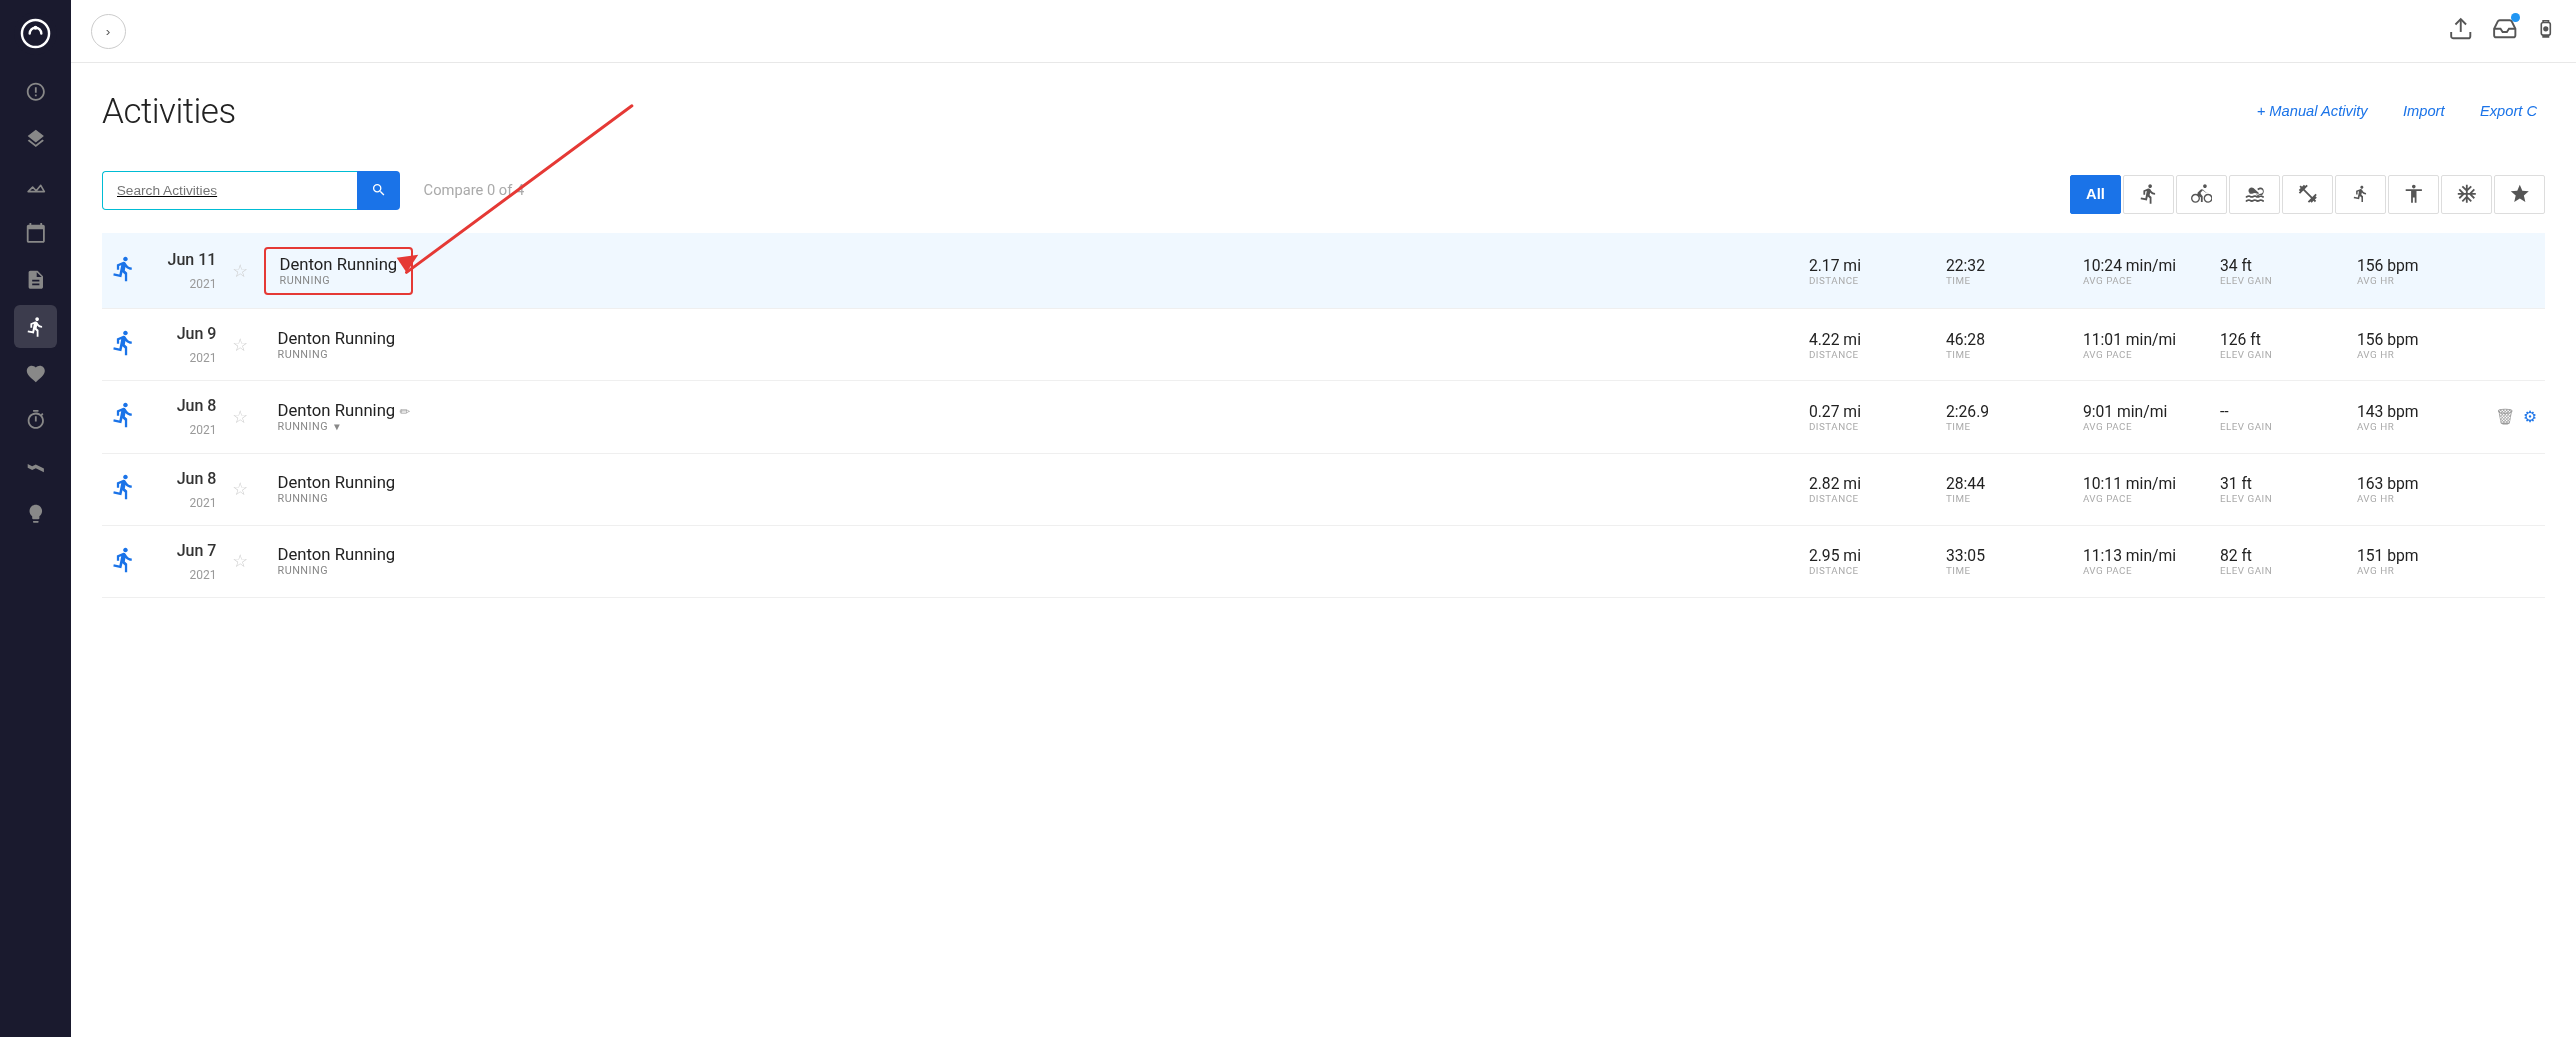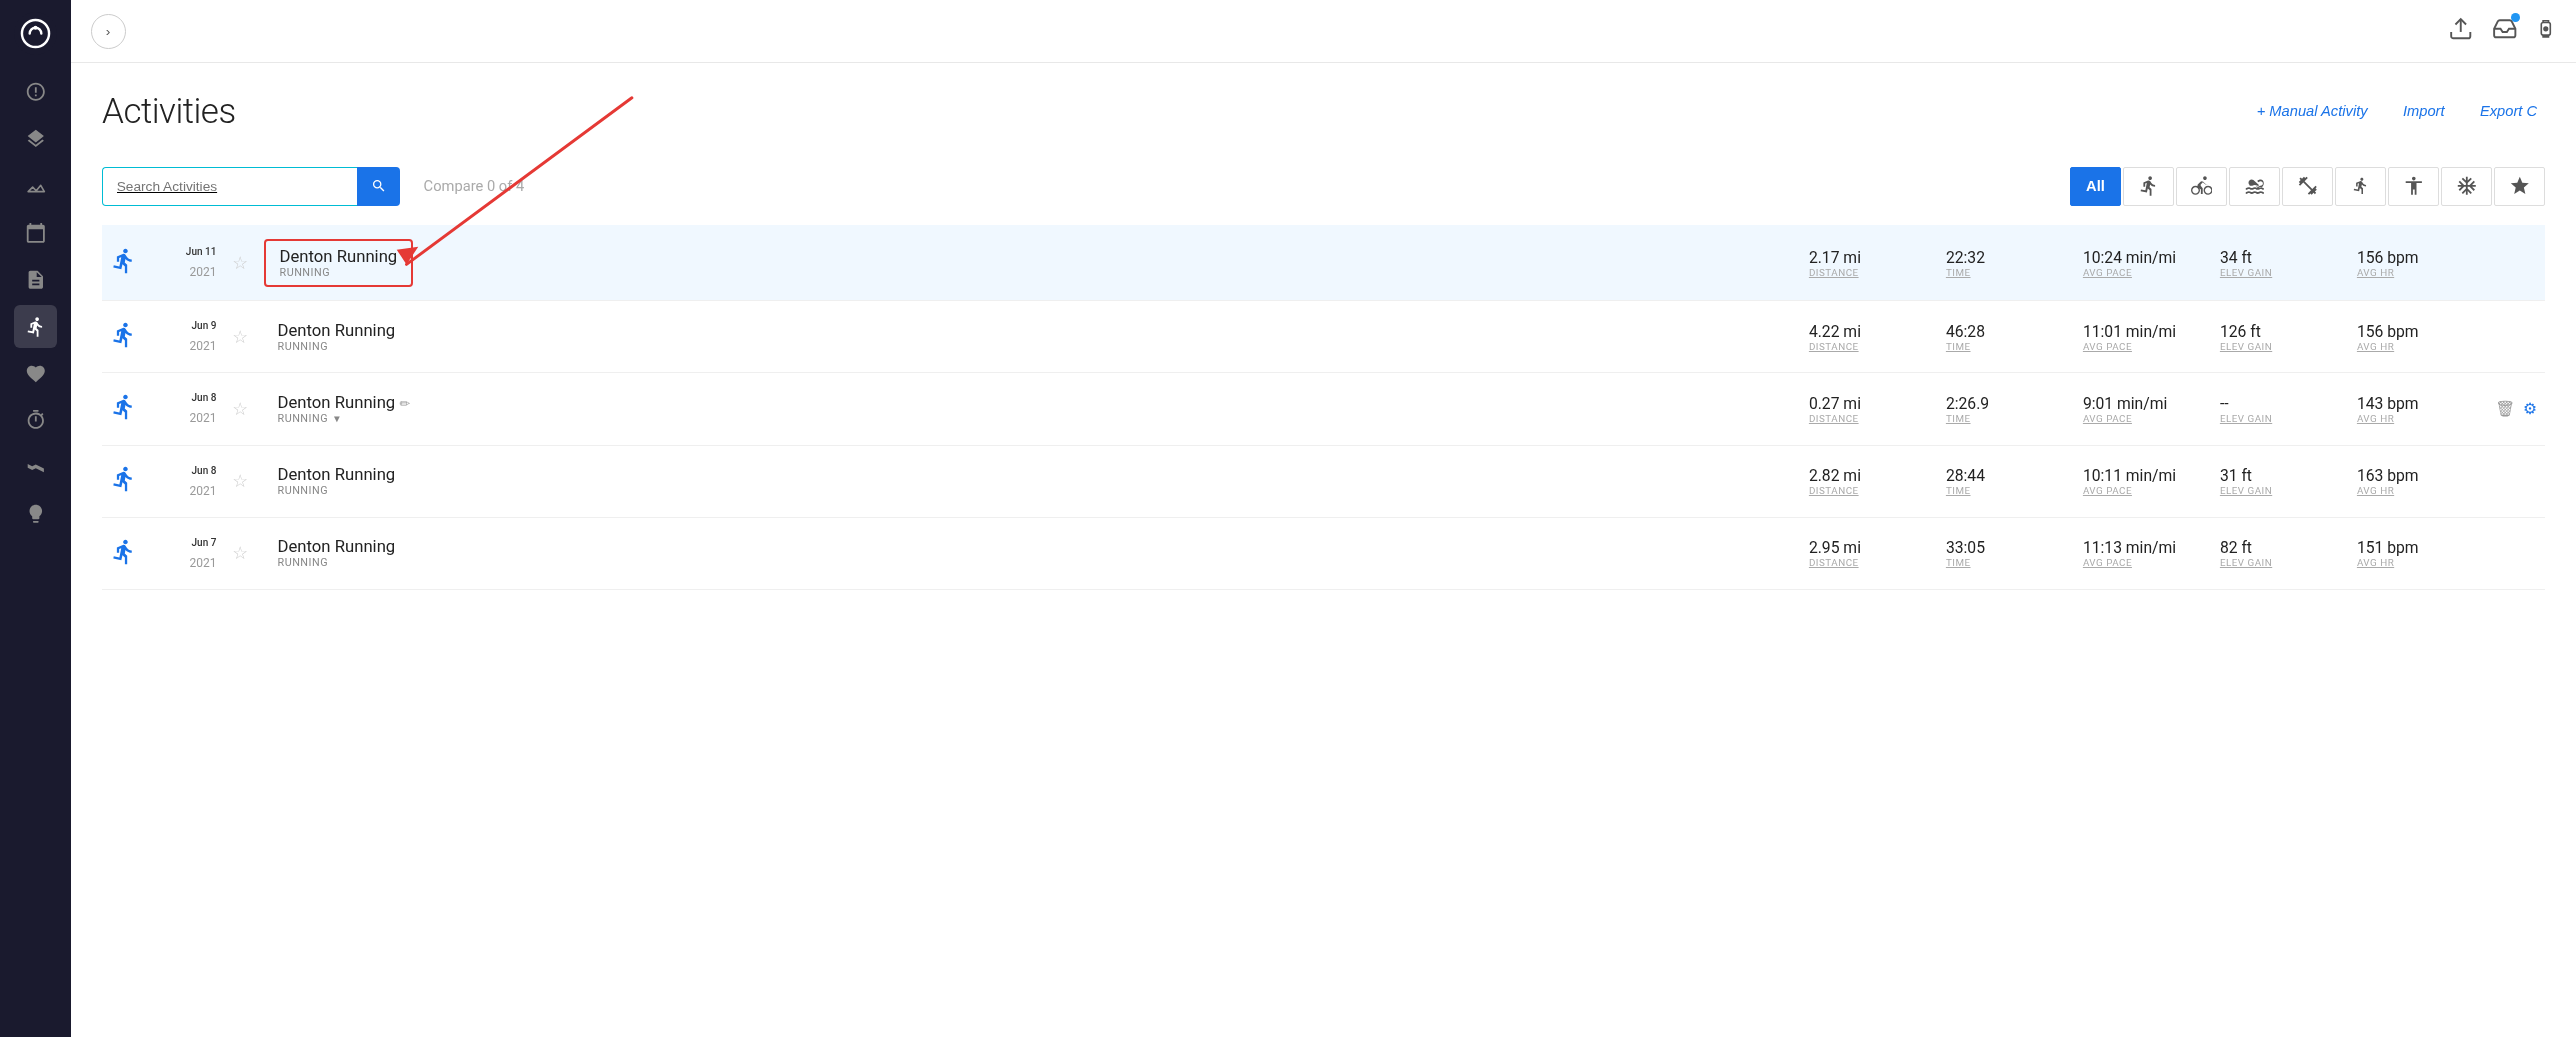--- a/index.html
+++ b/index.html
@@ -167,20 +167,21 @@
     }
     .type-btn {
       width: 51px; height: 39px;
       border: 1px solid #ddd;
       background: #fff;
       display: flex; align-items: center; justify-content: center;
       cursor: pointer;
       font-size: 12.8px;
       color: #555;
       border-radius: 2px;
+      margin-top: 8px;
     }
     .type-btn.active {
       background: #1a73e8;
       color: #fff;
       border-color: #1a73e8;
       font-weight: 600;
       font-size: 14.7px;
     }
     .type-btn svg { width: 21.6px; height: 21.6px; fill: currentColor; }
 
@@ -194,38 +195,38 @@
       background: #fff;
     }
     .activity-row.highlighted { background: #f0f8ff; }
     .activity-row td {
       padding: 13.7px 7.9px;
       vertical-align: middle;
     }
     .act-icon { width: 43px; text-align: center; }
     .act-icon svg { width: 27.5px; height: 27.5px; fill: #1a73e8; }
     .act-date { width: 79px; text-align: right; padding-right: 11.8px; }
-    .act-date-main { font-size: 10px; font-weight: 500; color: #333; }
+    .act-date-main { font-size: 16px; font-weight: 500; color: #333; }
     .act-date-year { font-size: 12px; color: #999; margin-top: 8px; }
     .act-star { width: 31px; text-align: center; color: #ccc; font-size: 17.7px; cursor: pointer; }
     .act-name-cell { min-width: 275px; }
     .act-name-wrapper {
       display: inline-block;
       padding: 5.9px 13.7px;
       border-radius: 3.9px;
     }
     .act-name-wrapper.boxed {
       border: 2px solid #e53935;
     }
     .act-name { font-size: 16.7px; color: #222; font-weight: 400; }
     .act-type { font-size: 10.8px; color: #888; letter-spacing: 0.5px; text-transform: uppercase; }
     .act-type-with-arrow { display: flex; align-items: center; gap: 3.9px; }
     .act-metric { width: 137px; }
     .act-metric-val { font-size: 15.7px; color: #222; font-weight: 400; }
-    .act-metric-label { font-size: 9.8px; color: #aaa; letter-spacing: 0.5px; text-transform: uppercase; text-decoration: underline; }
+    .act-metric-label { font-size: 9.8px; color: #aaa; letter-spacing: 0.5px; text-transform: uppercase; }
     .act-actions { width: 59px; text-align: right; opacity: 0; }
     .act-edit-icon { color: #999; font-size: 15.7px; cursor: pointer; margin-right: 3.9px; }
     .act-settings-icon { color: #1a73e8; font-size: 15.7px; cursor: pointer; }
 
     
     .svg-arrow {
       position: absolute;
       pointer-events: none;
     }
   </style>

